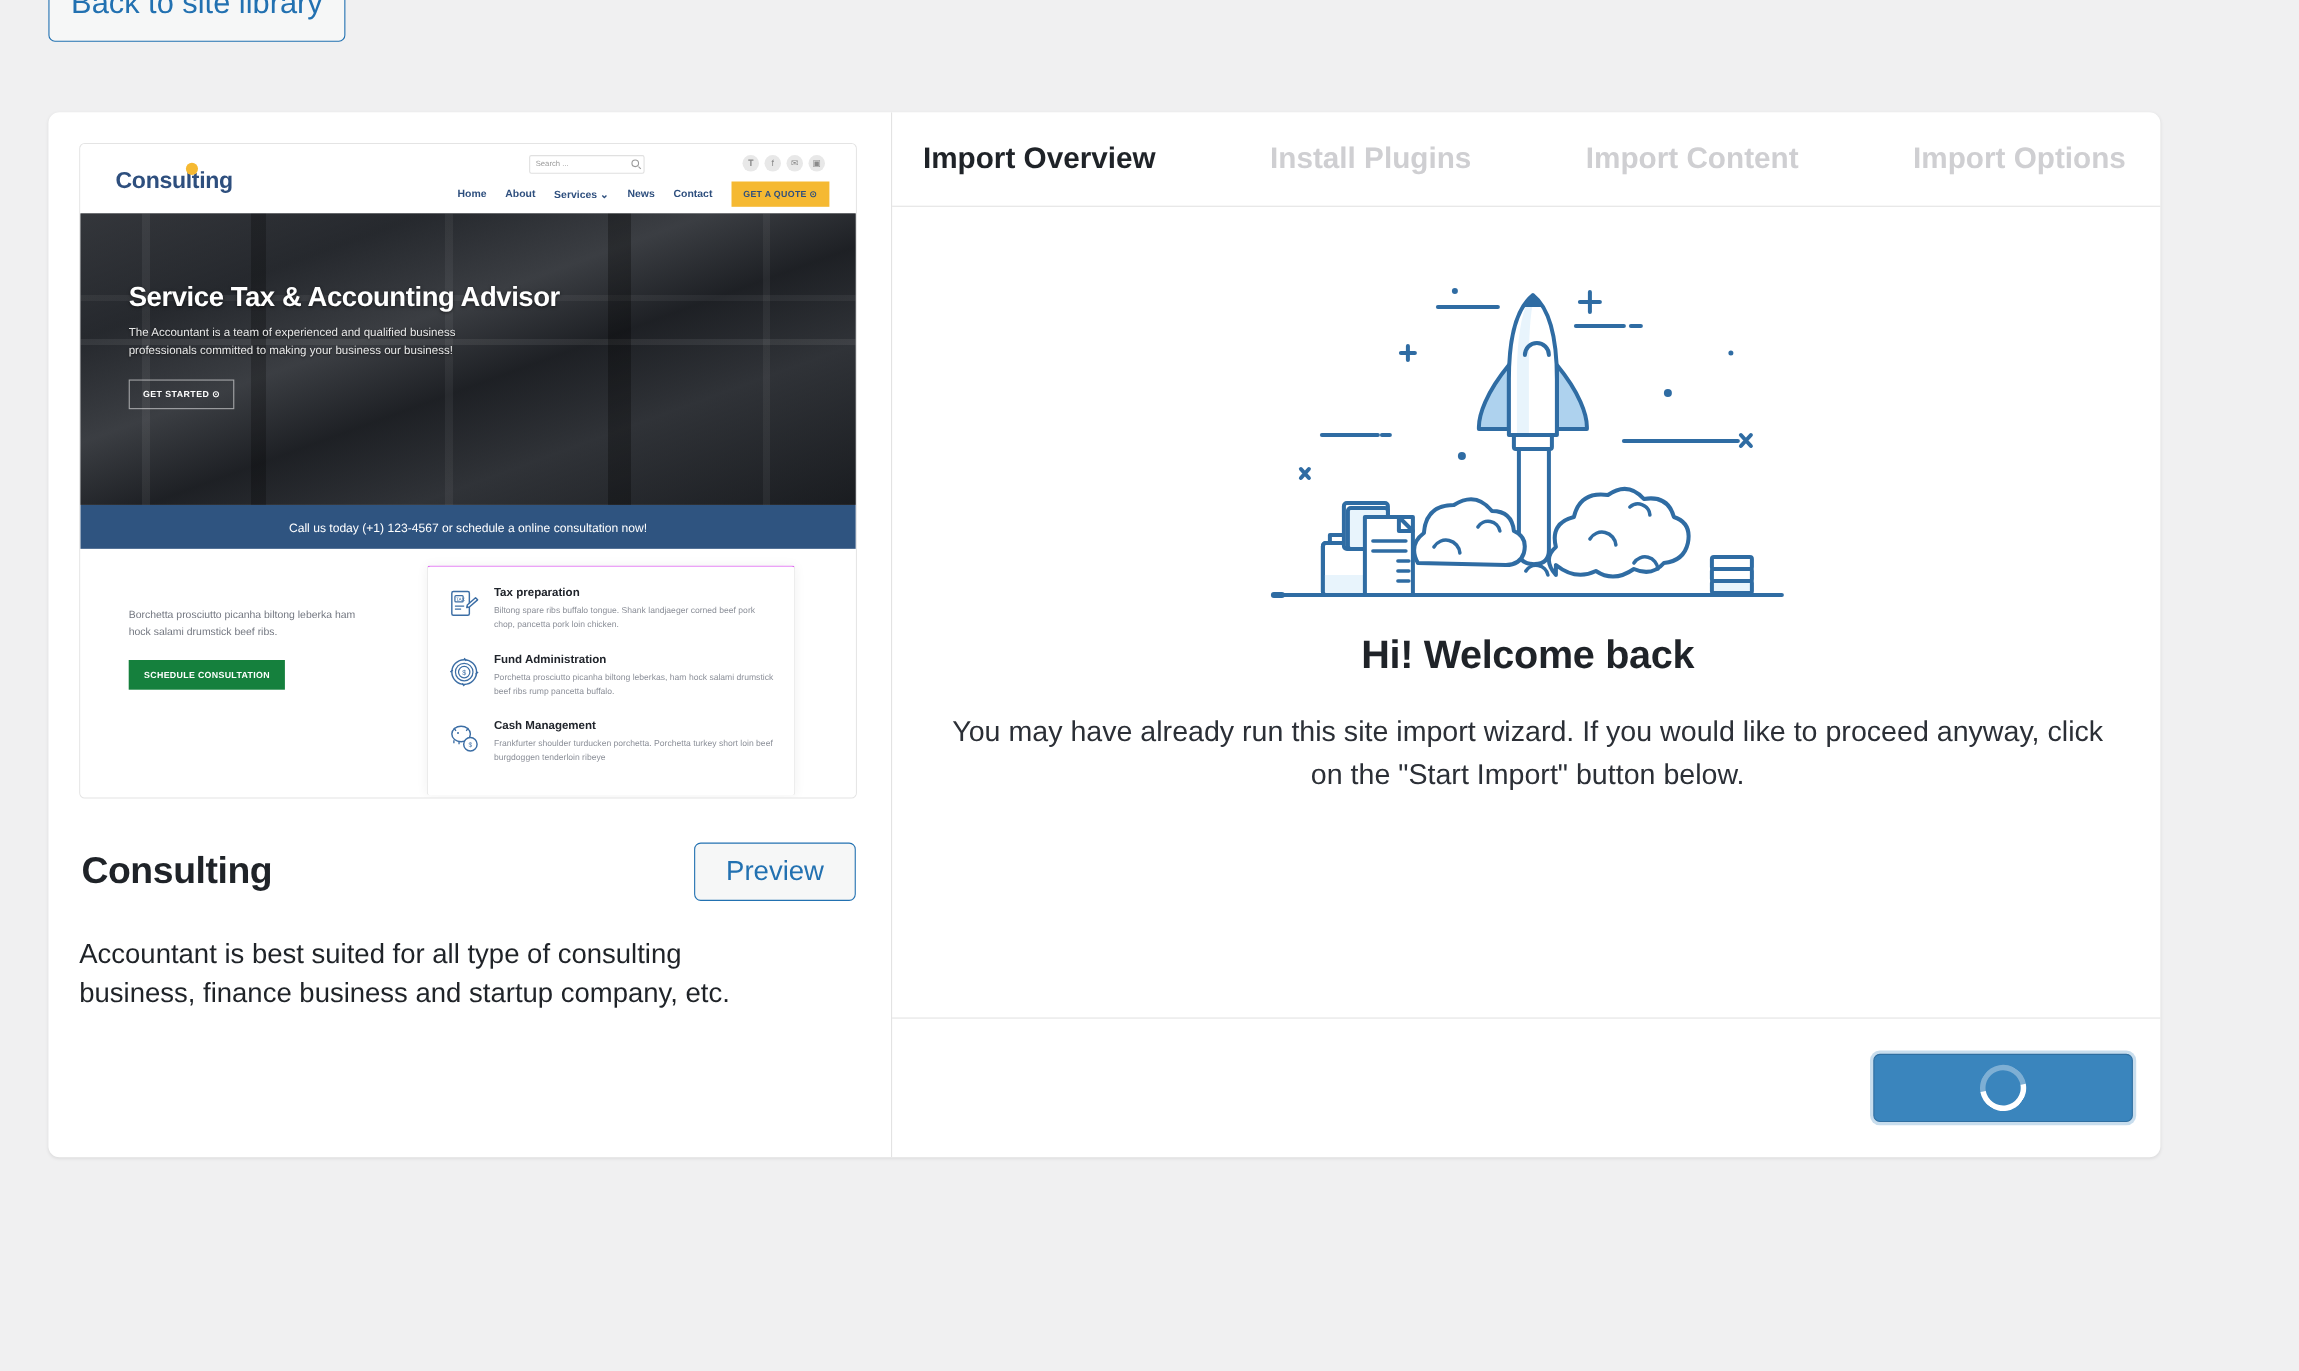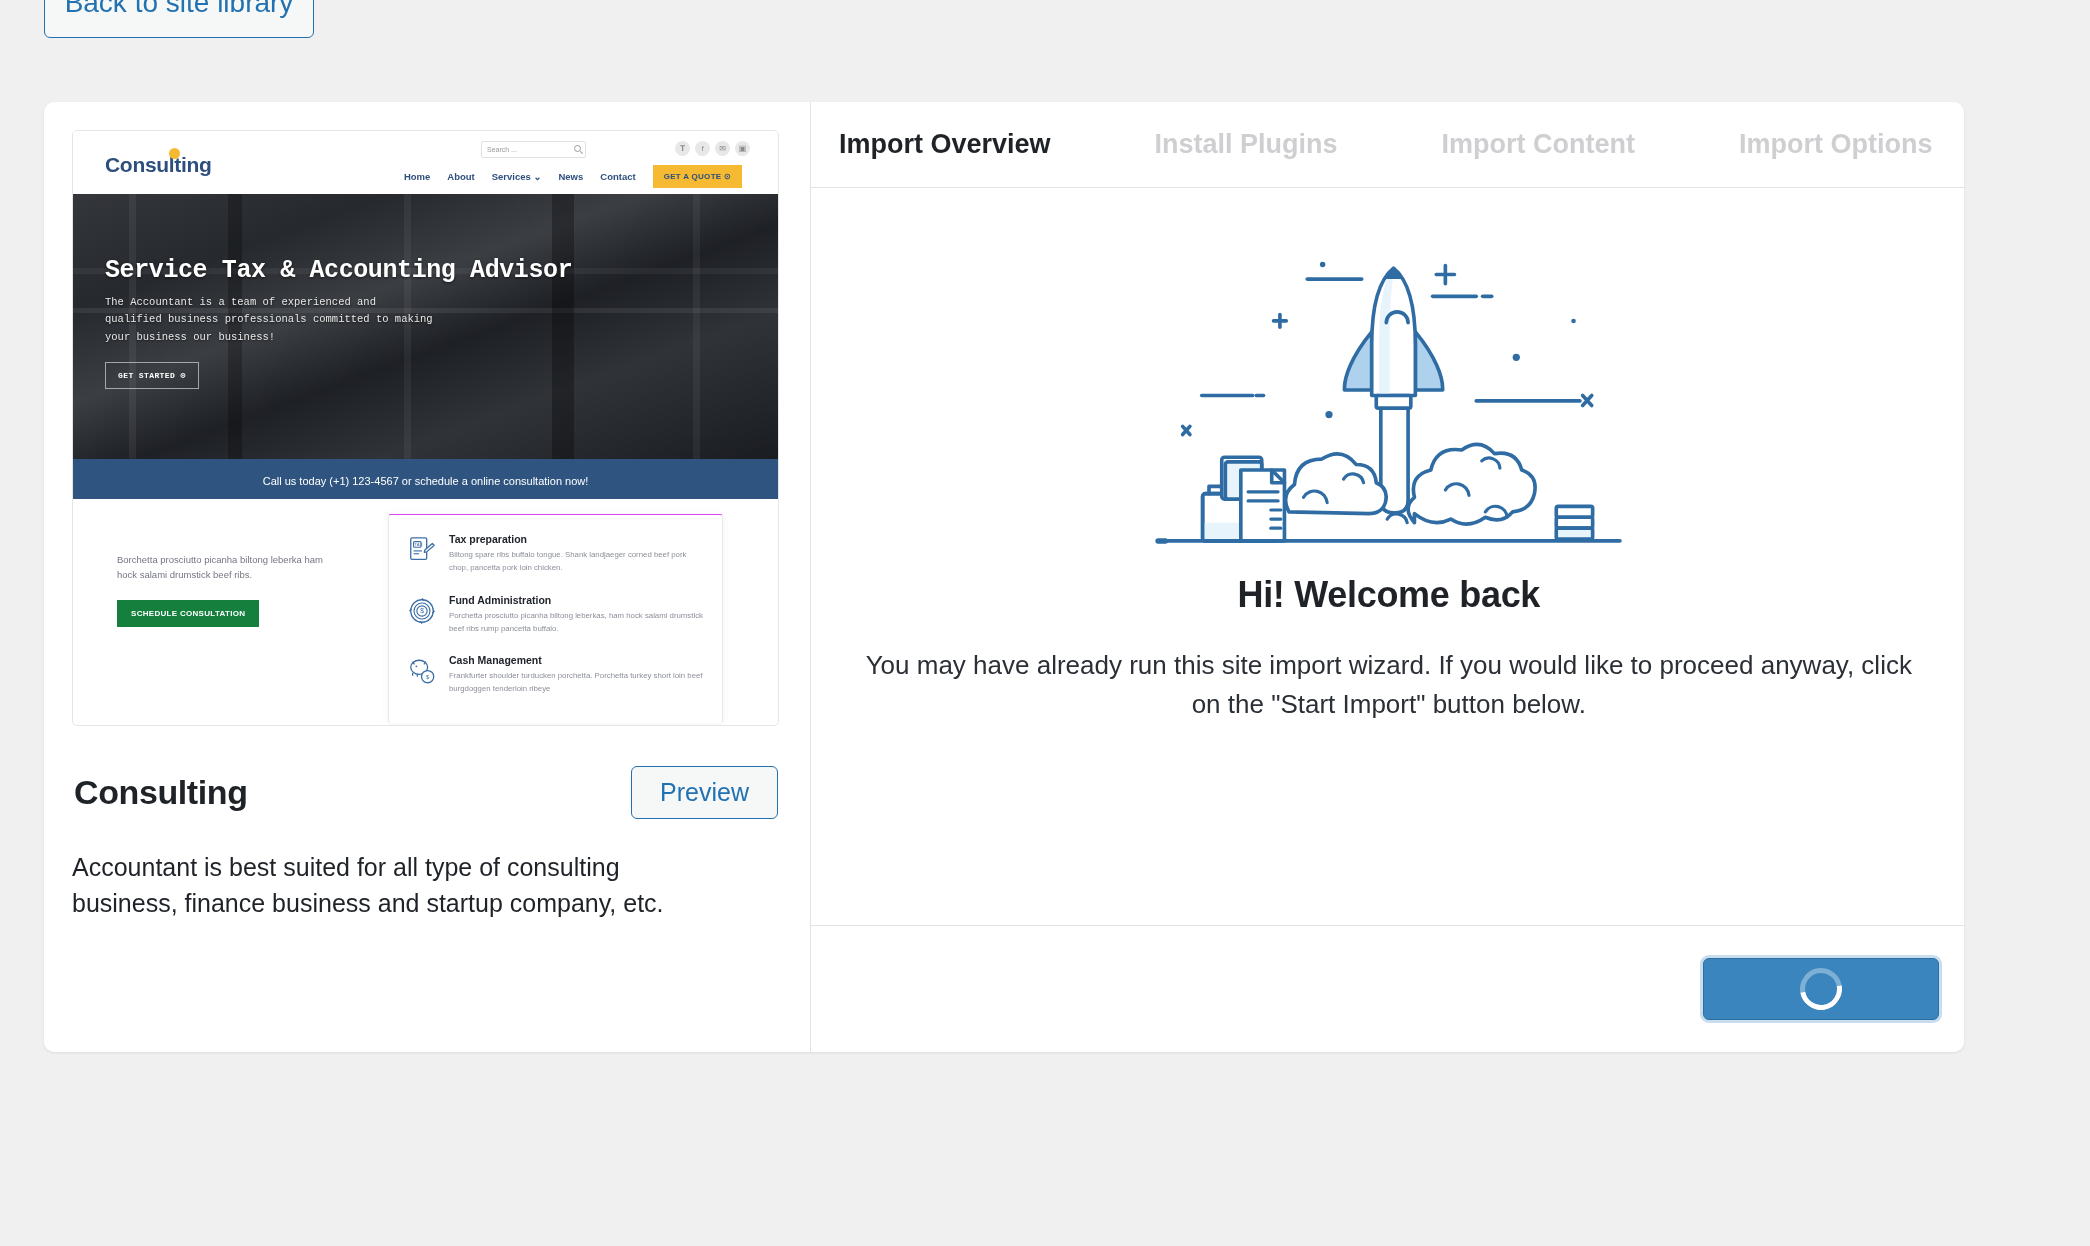--- a/index.html
+++ b/index.html
@@ -117,21 +117,21 @@
     width: 15px; height: 15px;
     border-radius: 50%;
     background: #e8e8e8;
     color: #8a8a8a;
     font-size: 8px;
     line-height: 15px;
     text-align: center;
   }
   .t-nav {
     position: absolute;
-    right: 36px; bottom: 6px;
+    right: 24px; bottom: 6px;
     display: flex;
     align-items: center;
     gap: 17px;
     font-size: 9.5px;
     color: #2e4f7e;
     font-weight: 600;
   }
   .t-quote {
     background: #f5b932;
     color: #2e4f7e;
@@ -150,21 +150,21 @@
       linear-gradient(160deg,#5d6066 0%,#3e4248 22%,#6d7177 40%,#2c2f34 55%,#54585e 72%,#23262a 100%);
     overflow: hidden;
   }
   .t-hero::before {
     content:"";
     position:absolute; inset:0;
     background:
       linear-gradient(90deg, transparent 0 8%, rgba(255,255,255,.06) 8% 9%, transparent 9% 22%, rgba(0,0,0,.25) 22% 24%, transparent 24% 47%, rgba(255,255,255,.05) 47% 48%, transparent 48% 68%, rgba(0,0,0,.3) 68% 71%, transparent 71% 88%, rgba(255,255,255,.05) 88% 89%, transparent 89%),
       linear-gradient(0deg, transparent 0 55%, rgba(255,255,255,.07) 55% 57%, transparent 57% 70%, rgba(255,255,255,.05) 70% 72%, transparent 72%);
   }
-  .t-hero-in { position: relative; padding: 62px 0 0 32px; font-family: Liberation Mono, monospace; }
+  .t-hero-in { position: relative; padding: 62px 0 0 44px; }
   .t-hero h2 {
     color:#fff; font-size: 25px; font-weight: 800;
     letter-spacing: -.4px;
     text-shadow: 0 1px 3px rgba(0,0,0,.6);
   }
   .t-hero p {
     color: #e8e8e8; font-size: 10.5px; line-height: 1.65;
     margin-top: 9px; max-width: 330px;
     text-shadow: 0 1px 2px rgba(0,0,0,.6);
   }

